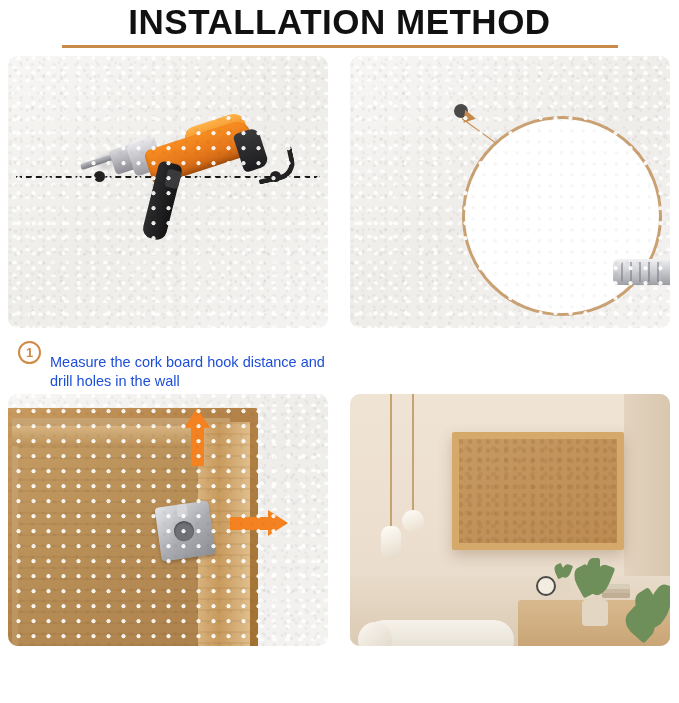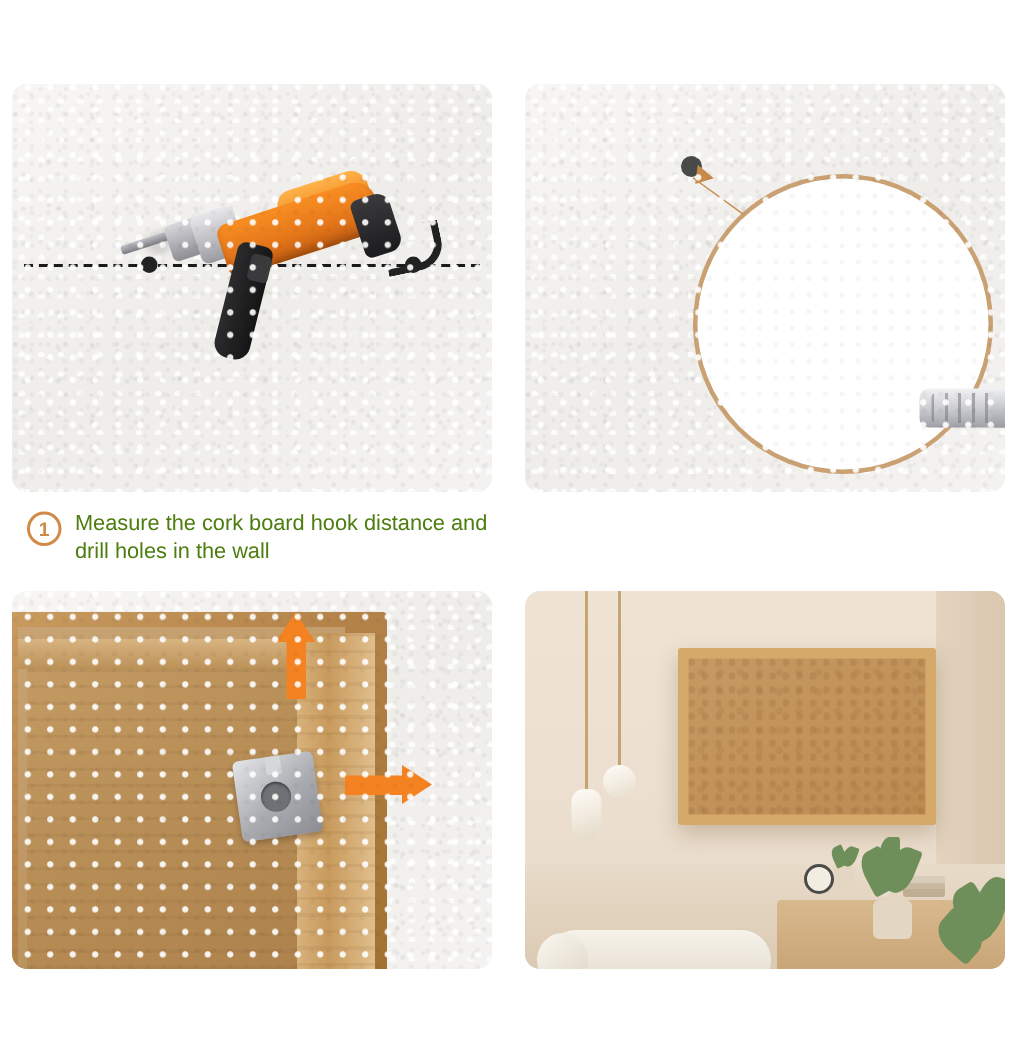--- a/index.html
+++ b/index.html
@@ -73,21 +73,22 @@
     display: flex;
     align-items: center;
     justify-content: center;
     flex: 0 0 auto;
     box-sizing: border-box;
     margin-top: 1px;
   }
   .cap-text {
     font-size: 14.5px;
     line-height: 19px;
-    color: #4d7c0f;
+    color: #1d4ed8;
+    margin-top: 13px;
   }
 
   
   .wall {
     width: 100%;
     height: 100%;
     background-color: #f2f1ef;
     background-image:
       radial-gradient(circle at 12% 20%, rgba(0,0,0,0.045) 0 1.2px, transparent 1.6px),
       radial-gradient(circle at 33% 62%, rgba(0,0,0,0.05) 0 1.4px, transparent 1.8px),
@@ -474,20 +475,24 @@
     width: 28px; height: 14px;
     background: linear-gradient(180deg, #d8cdb8 0 5px, #c8b9a0 5px 9px, #bfae93 9px 14px);
     border-radius: 2px;
   }
 </style>
 </head>
 <body>
 
 <div class="page">
 
+  <div class="title-wrap">
+    <div class="title">INSTALLATION METHOD</div>
+    <div class="title-rule"></div>
+  </div>
 
   <div class="cell" style="left:8px; top:56px; width:320px; height:330px;">
     <div class="photo" style="width:320px; height:272px;">
       <div class="wall">
         <div class="dashline"></div>
         <div class="dot" style="left:86px; top:115px;"></div>
         <div class="dot" style="left:262px; top:115px;"></div>
         <div class="drill-wrap">
           <div class="drill-dust"></div>
           <div class="drill-bit"></div>

